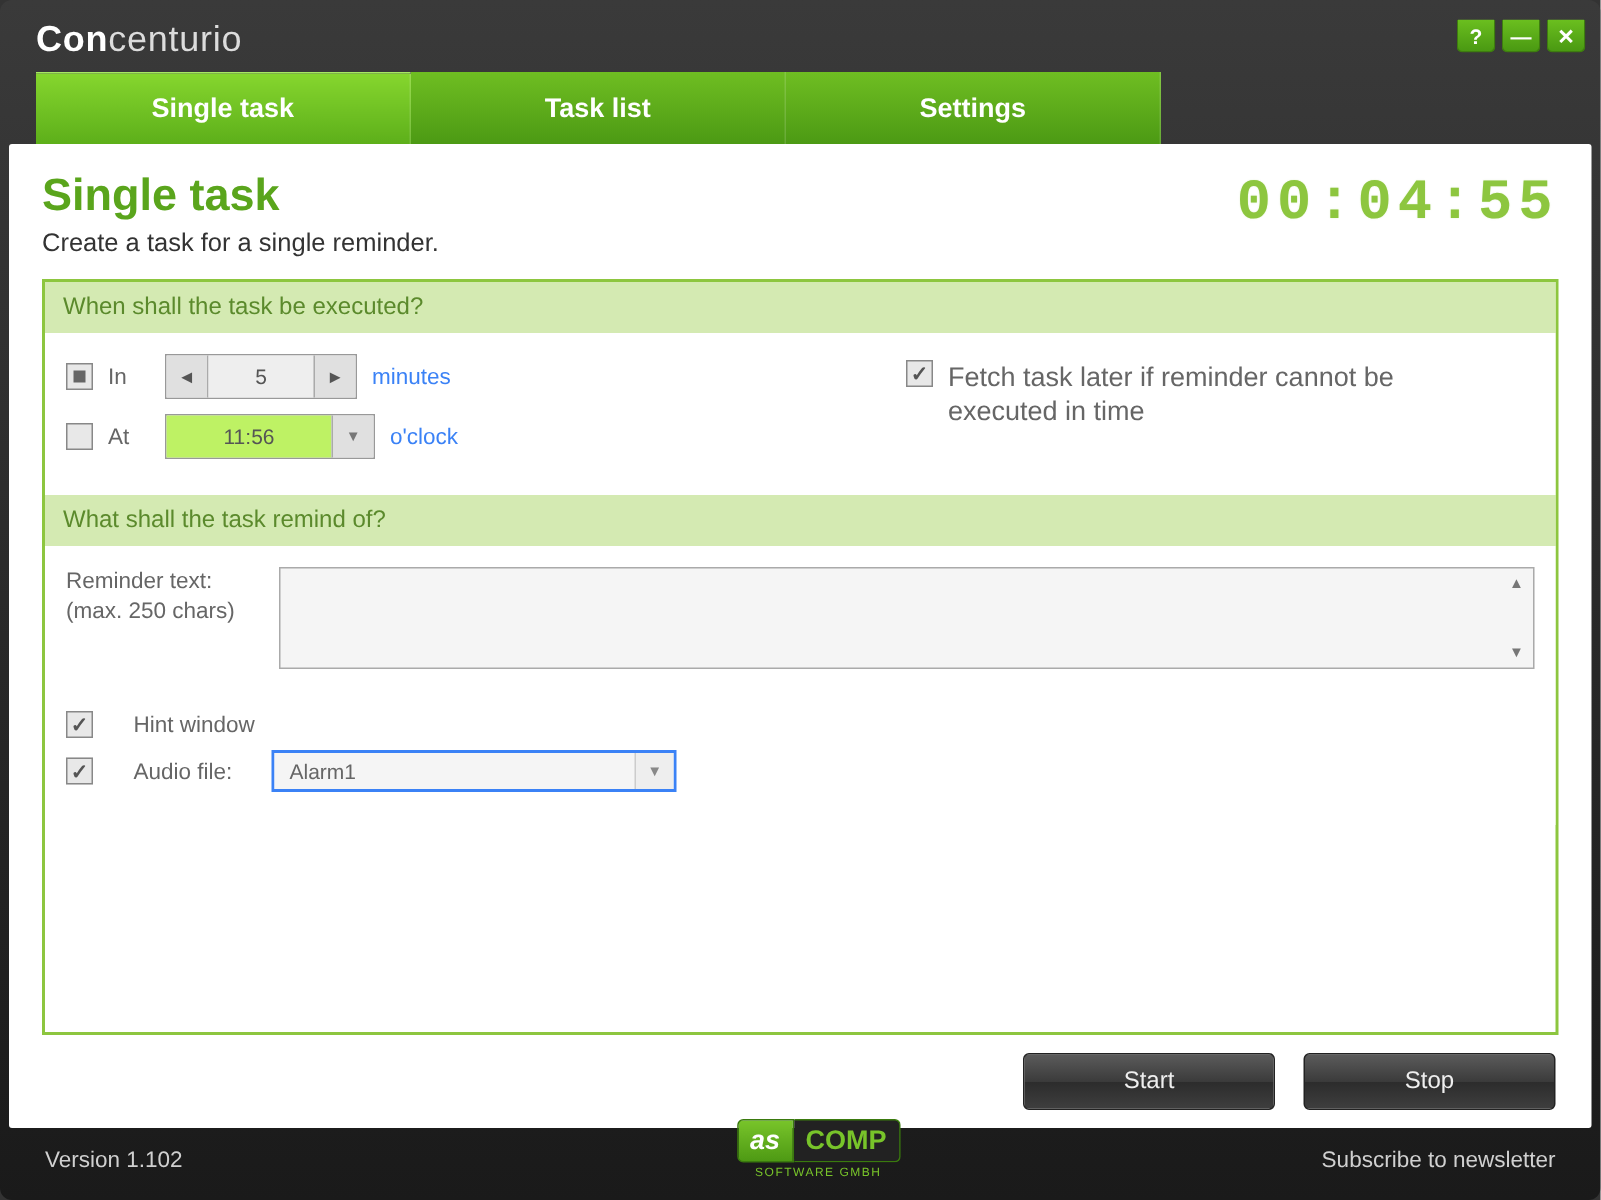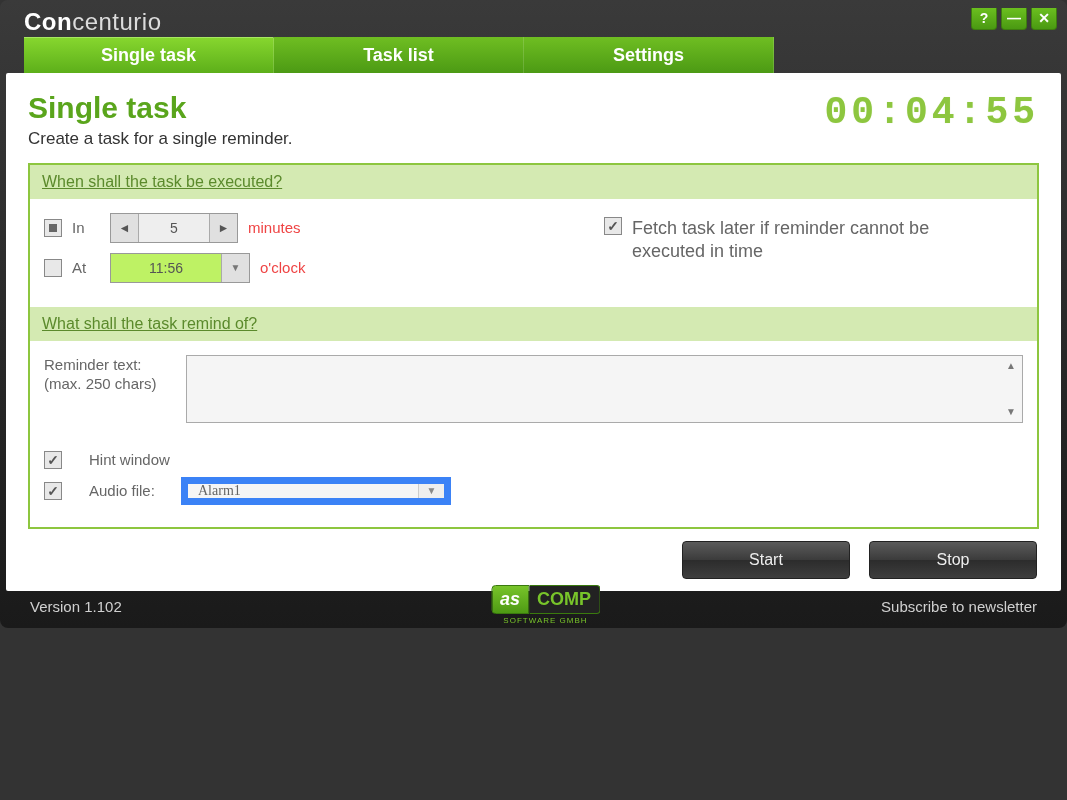--- a/index.html
+++ b/index.html
@@ -5,21 +5,21 @@
 * { box-sizing: border-box; margin: 0; padding: 0; }
 body {
   font-family: Verdana, Geneva, sans-serif;
   background: #333;
   width: 1067px;
   height: 800px;
   overflow: hidden;
 }
 .window {
   width: 1067px;
-  height: 628px;
+  height: 800px;
   background: linear-gradient(to bottom, #3a3a3a 0%, #1a1a1a 100%);
   border-radius: 8px;
   padding: 6px;
   display: flex;
   flex-direction: column;
 }
 .titlebar {
   height: 42px;
   display: flex;
   align-items: center;
@@ -106,21 +106,20 @@
   border: 2px solid #8dc63f;
   flex: 1;
   display: flex;
   flex-direction: column;
 }
 .section-header {
   background: #d4eab2;
   color: #5b8a2c;
   font-size: 16px;
   padding: 8px 12px;
-  text-decoration: underline;
 }
 .section-body {
   background: #fff;
   padding: 14px 14px;
 }
 .row { display: flex; align-items: center; gap: 10px; margin-bottom: 10px; }
 .checkbox {
   width: 18px; height: 18px;
   border: 1px solid #888;
   background: #e8e8e8;
@@ -160,21 +159,21 @@
 .stepper-btn:last-child { border-right: none; border-left:1px solid #aaa;}
 .stepper-val {
   width: 70px; height: 28px;
   background: #eee;
   display: flex;
   align-items: center;
   justify-content: center;
   color: #555;
   font-size: 14px;
 }
-.unit { color: #ef4444; font-size: 15px; }
+.unit { color: #3b82f6; font-size: 15px; }
 .combo {
   display: flex;
   border: 1px solid #999;
   height: 30px;
 }
 .combo-val {
   width: 110px;
   background: #bef264;
   display: flex;
   align-items: center;
@@ -216,25 +215,24 @@
   justify-content: center;
   font-size: 10px;
   color: #777;
   cursor: pointer;
 }
 .scroll-up { top: 2px; }
 .scroll-down { bottom: 2px; }
 .how-row { display: flex; align-items: center; gap: 10px; margin-bottom: 8px; }
 .how-label { color: #666; font-size: 15px; margin-left: 17px; }
 .audio-combo {
-  border: 7px solid #3b82f6;
+  border: 2px solid #3b82f6;
   display: flex;
   height: 28px;
   width: 270px;
-  font-family: Liberation Serif, serif;
 }
 .audio-val {
   flex: 1;
   padding: 0 10px;
   display: flex;
   align-items: center;
   color: #666;
   font-size: 14px;
   background: #f5f5f5;
 }

